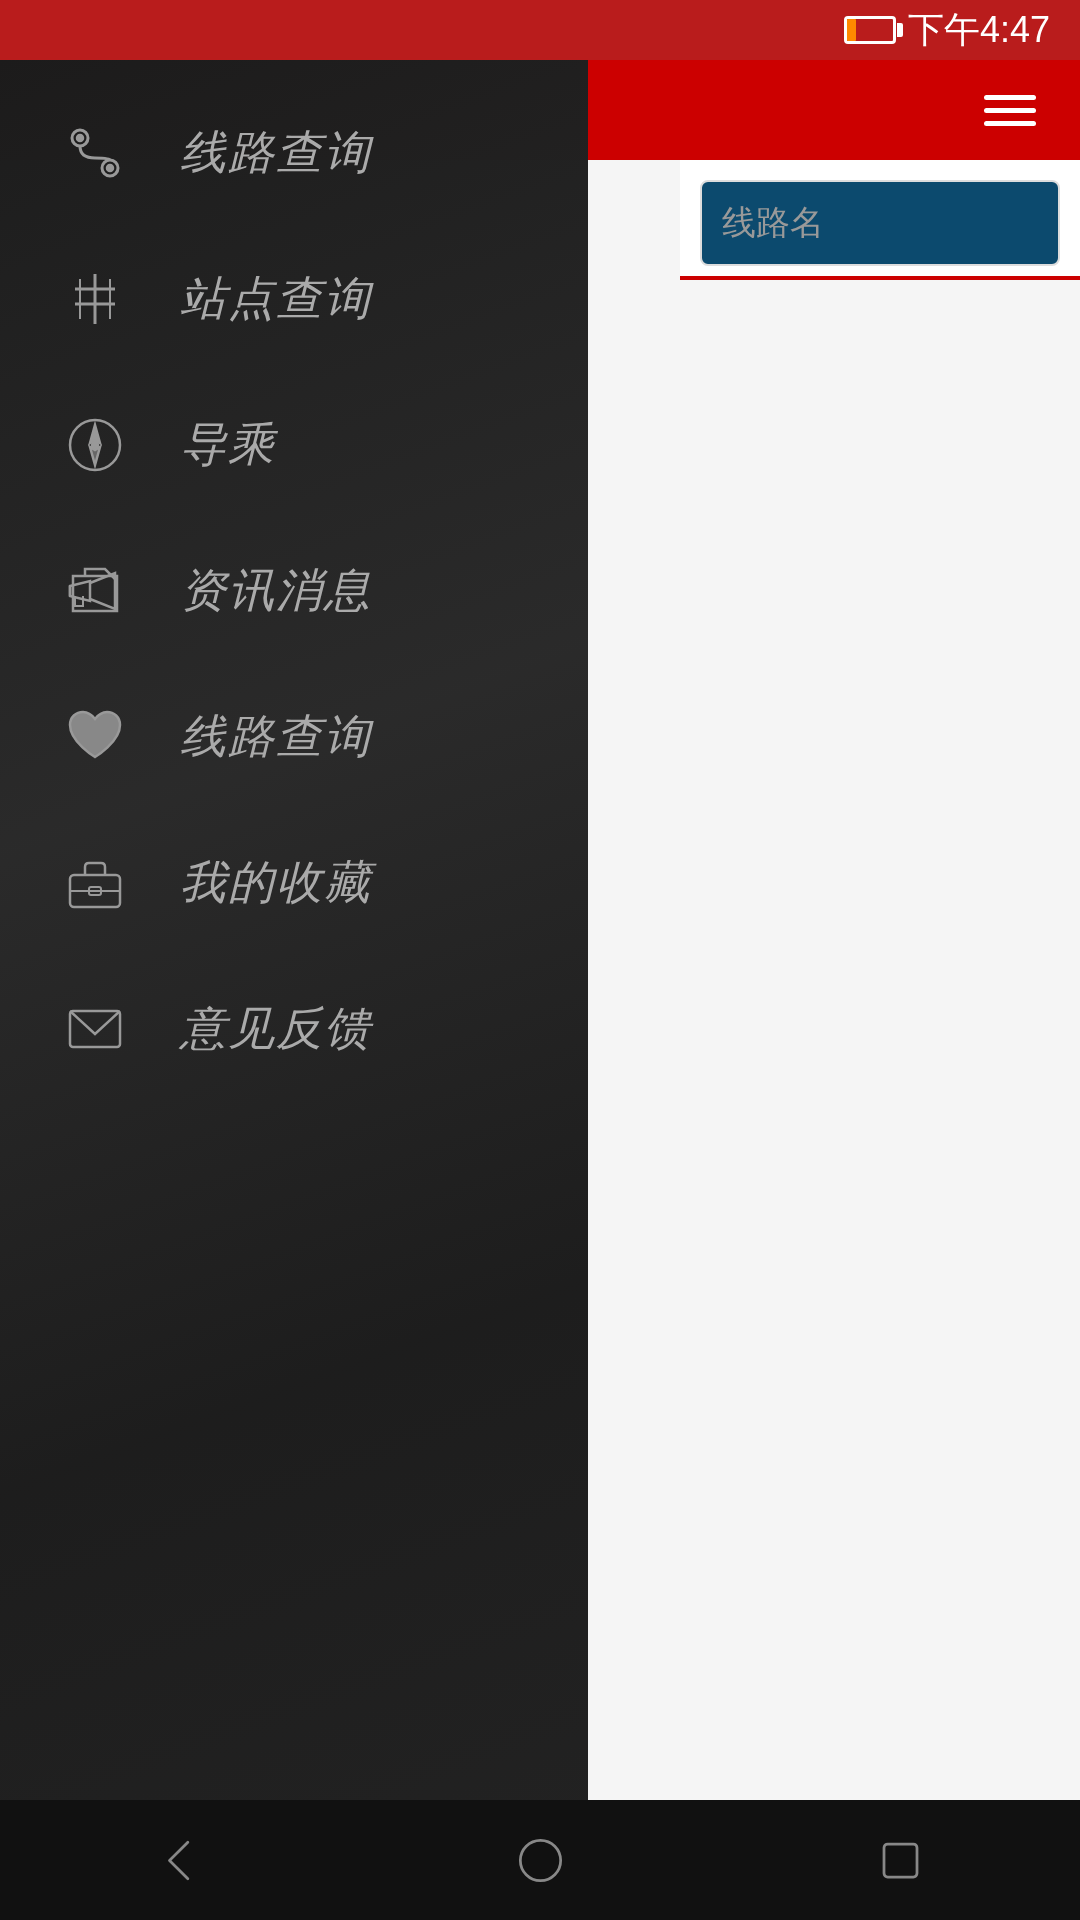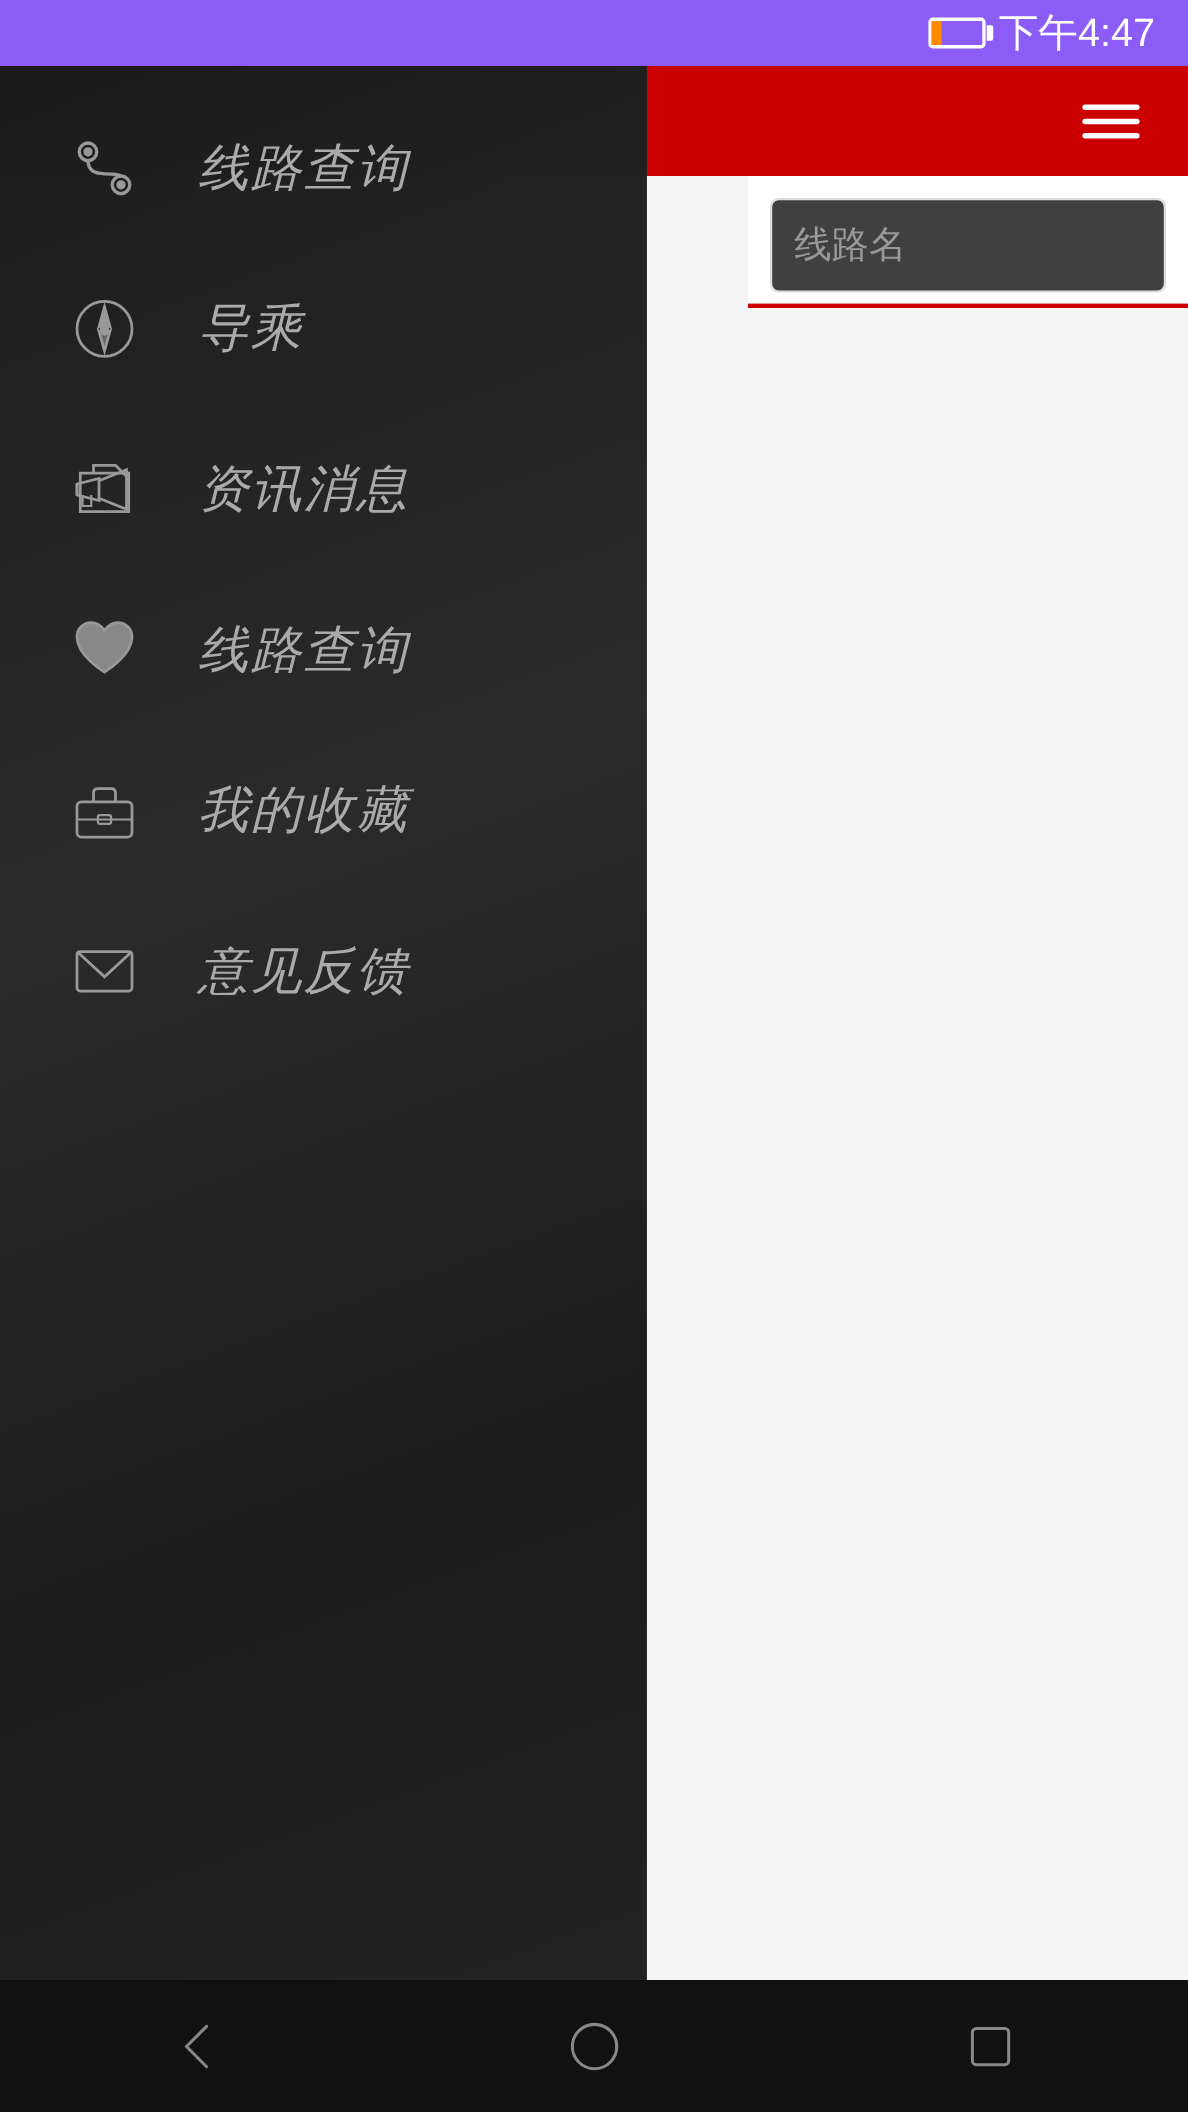--- a/index.html
+++ b/index.html
@@ -9,21 +9,21 @@
       height: 1920px;
       overflow: hidden;
       font-family: 'PingFang SC', 'Hiragino Sans GB', 'Microsoft YaHei', sans-serif;
     }
 
     
     .status-bar {
       position: absolute;
       top: 0; left: 0; right: 0;
       height: 60px;
-      background: #8b5cf6;
+      background: #b91c1c;
       display: flex;
       align-items: center;
       justify-content: flex-end;
       padding: 0 30px;
       z-index: 100;
     }
     .status-bar-time {
       color: white;
       font-size: 36px;
       font-weight: 500;
@@ -95,21 +95,21 @@
       background: white;
       z-index: 6;
     }
     .search-input-box {
       margin: 20px 20px 10px 20px;
       border: 2px solid #ddd;
       border-radius: 8px;
       padding: 18px 20px;
       font-size: 34px;
       color: #999;
-      background: #404040;
+      background: #0c4a6e;
     }
     .search-divider {
       height: 4px;
       background: #cc0000;
       margin: 0 0 0 0;
     }
 
     
     .drawer {
       position: absolute;
@@ -263,20 +263,32 @@
           <circle cx="15" cy="15" r="8" stroke="#999" stroke-width="3" fill="none"></circle>
           <circle cx="45" cy="45" r="8" stroke="#999" stroke-width="3" fill="none"></circle>
           <path d="M15 23 Q15 35 30 35 Q45 35 45 37" stroke="#999" stroke-width="3" fill="none"></path>
           <circle cx="15" cy="15" r="3" fill="#999"></circle>
           <circle cx="45" cy="45" r="3" fill="#999"></circle>
         </svg>
       </div>
       <span class="nav-label">线路查询</span>
     </div>
 
+    <div class="nav-item">
+      <div class="nav-icon">
+        <svg viewBox="0 0 60 60">
+          <line x1="30" y1="5" x2="30" y2="55" stroke="#999" stroke-width="3"></line>
+          <line x1="10" y1="20" x2="50" y2="20" stroke="#999" stroke-width="3"></line>
+          <line x1="10" y1="35" x2="50" y2="35" stroke="#999" stroke-width="3"></line>
+          <line x1="15" y1="10" x2="15" y2="50" stroke="#999" stroke-width="2"></line>
+          <line x1="45" y1="10" x2="45" y2="50" stroke="#999" stroke-width="2"></line>
+        </svg>
+      </div>
+      <span class="nav-label">站点查询</span>
+    </div>
 
     <div class="nav-item">
       <div class="nav-icon">
         <svg viewBox="0 0 60 60">
           <circle cx="30" cy="30" r="25" stroke="#999" stroke-width="2.5" fill="none"></circle>
           <polygon points="30,10 35,28 30,25 25,28" fill="#999"></polygon>
           <polygon points="30,50 25,32 30,35 35,32" fill="#666"></polygon>
           <circle cx="30" cy="30" r="3" fill="#999"></circle>
         </svg>
       </div>

